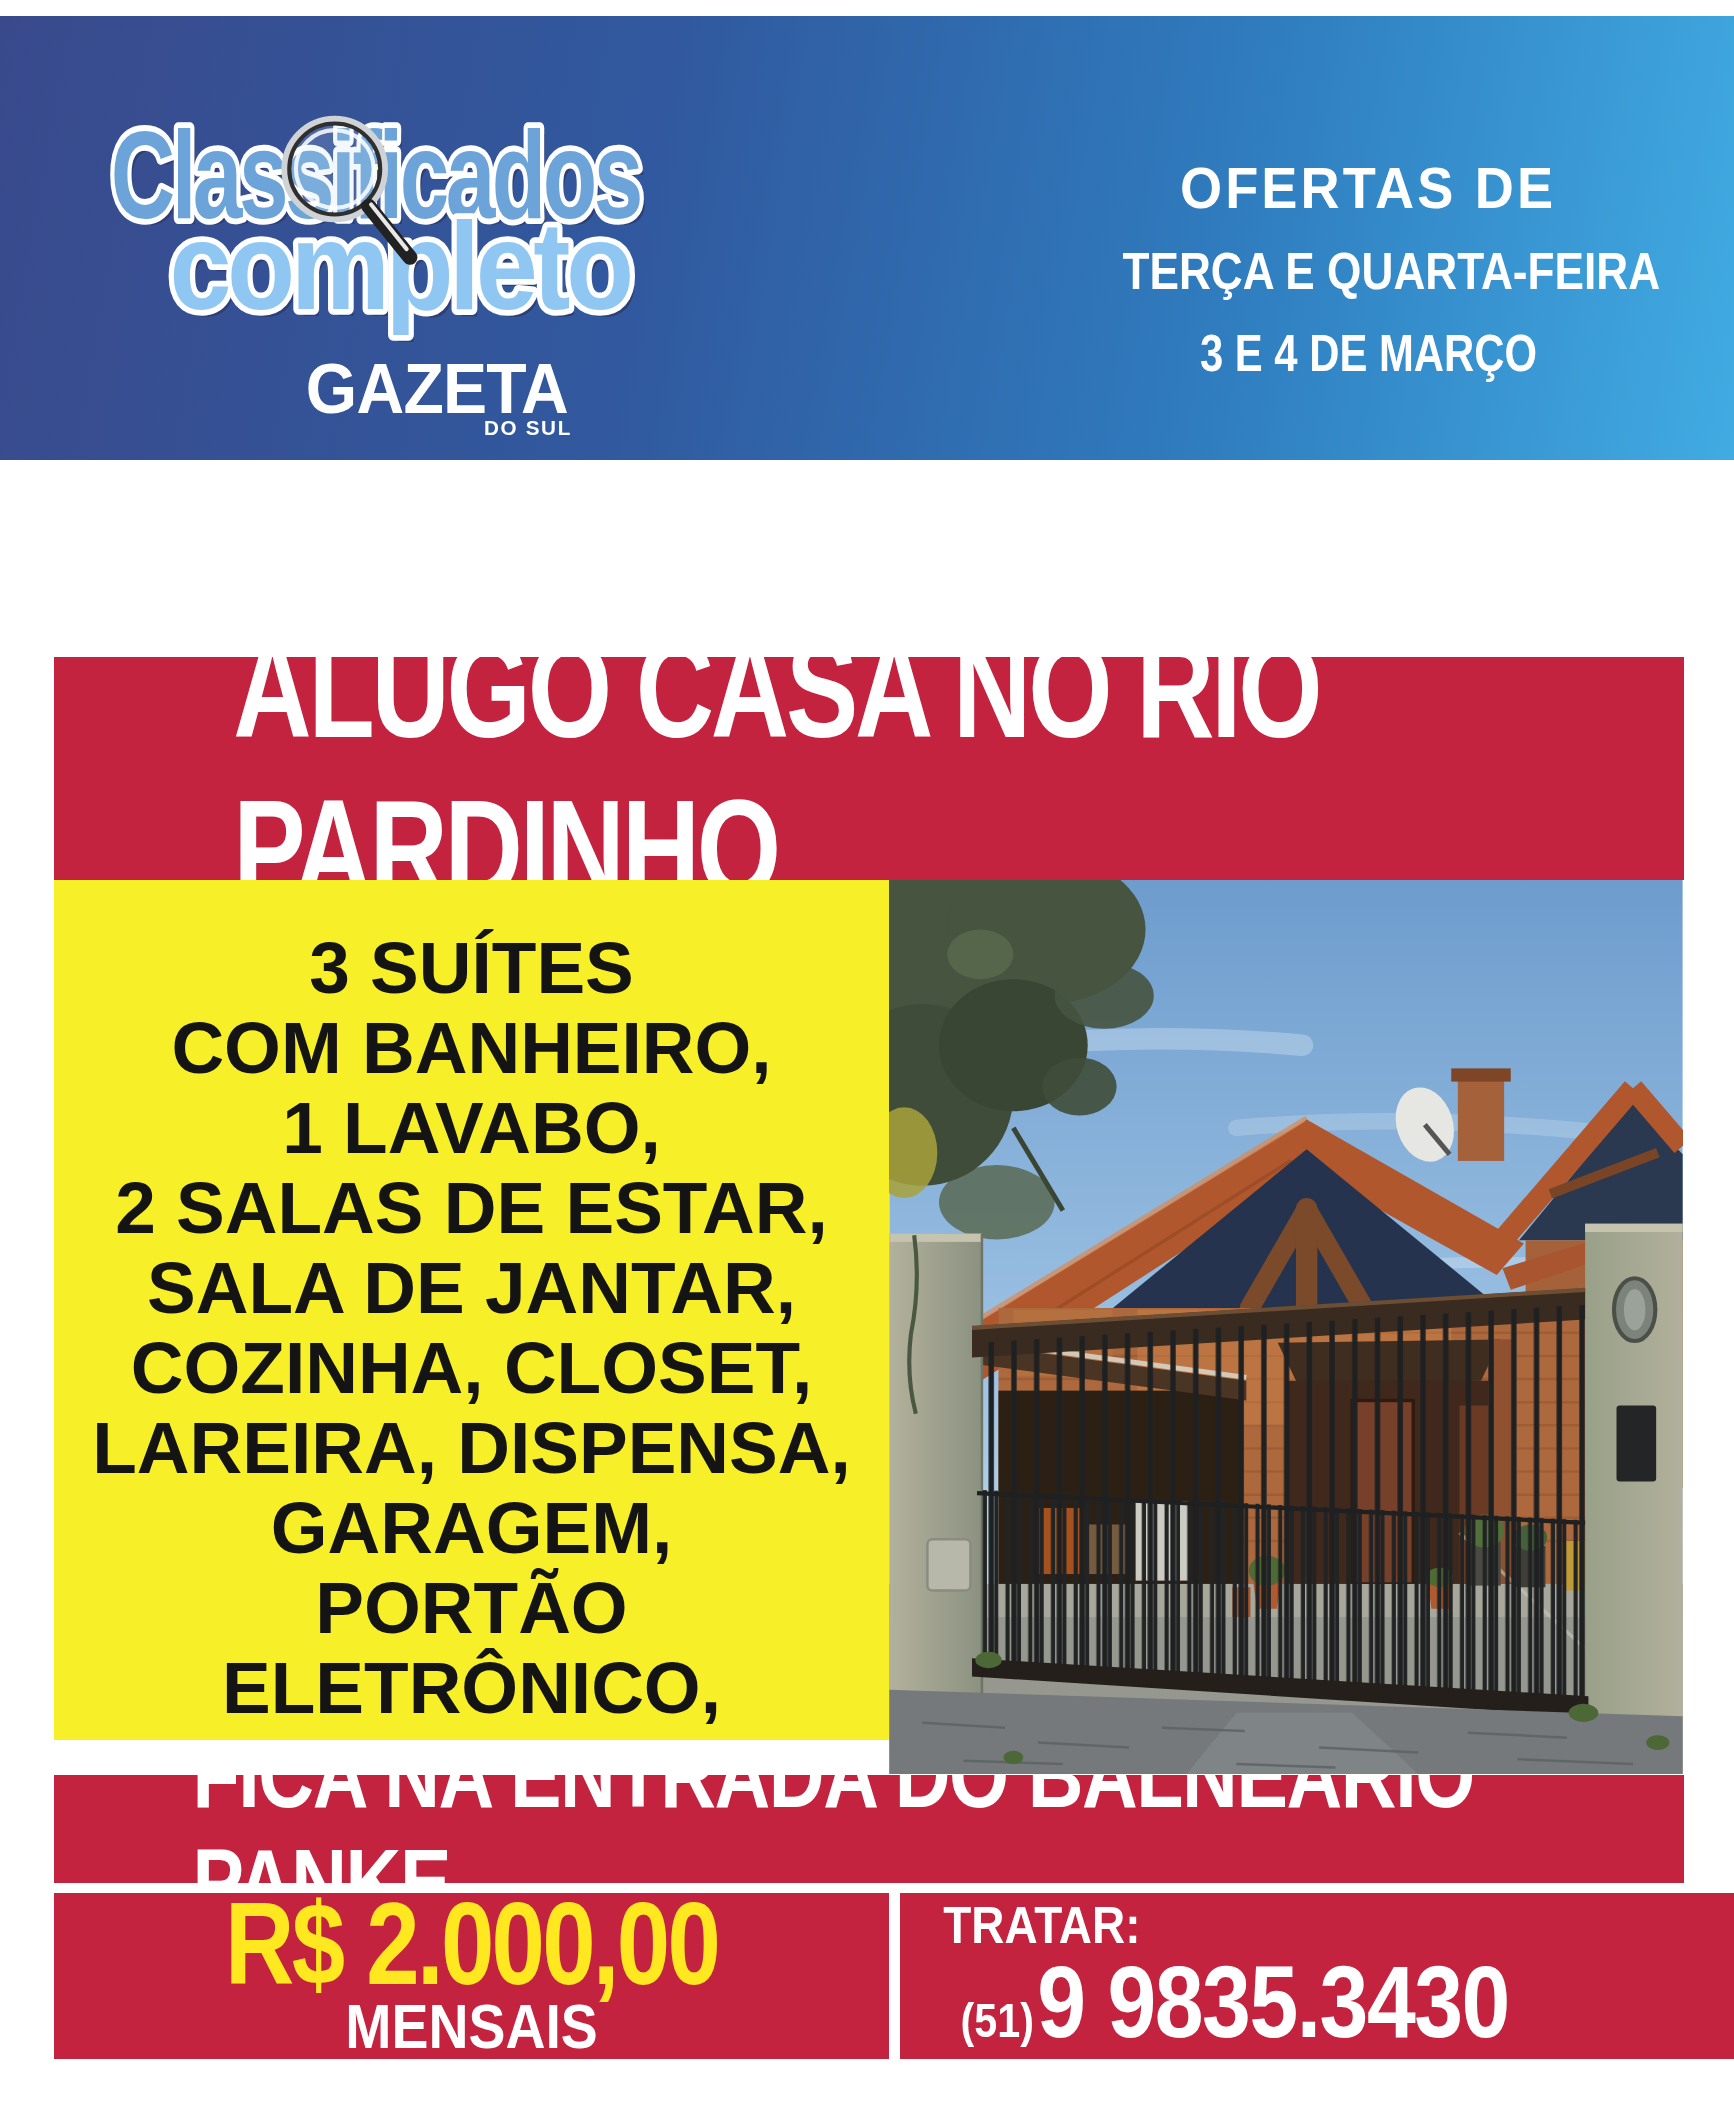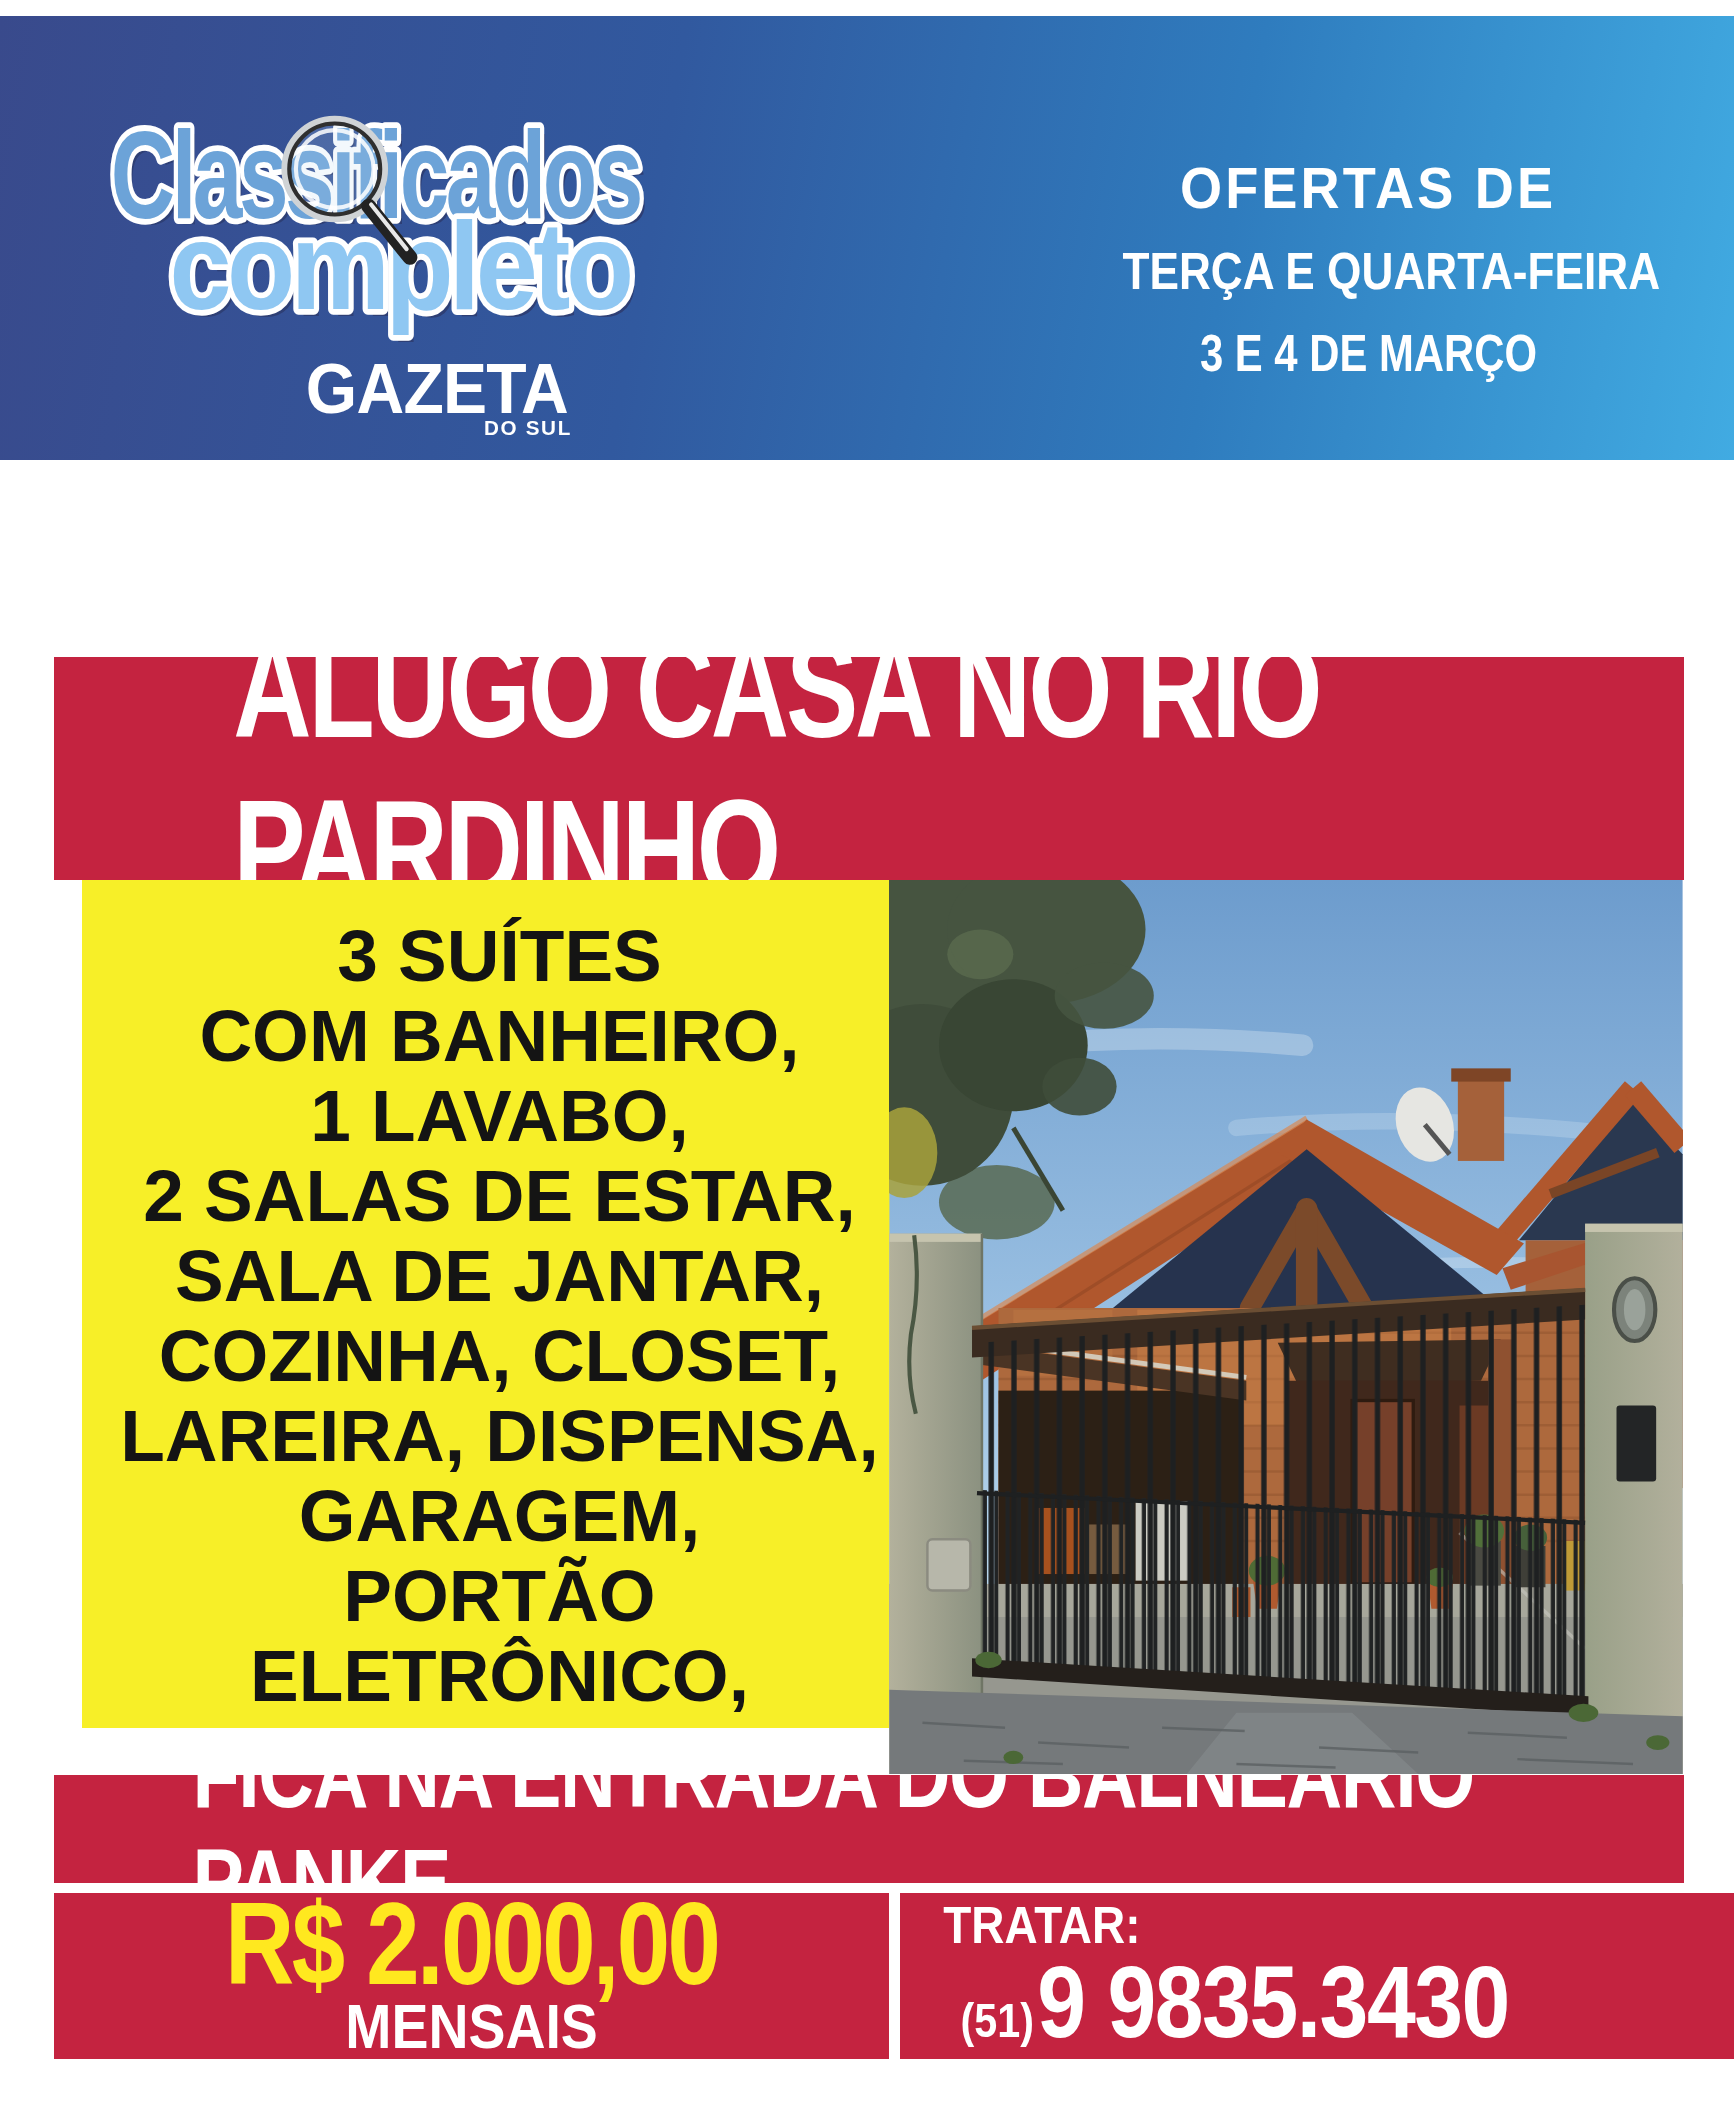--- a/index.html
+++ b/index.html
@@ -17,21 +17,21 @@
   .cond{display:inline-block;transform-origin:50% 50%;white-space:nowrap;}
 
   
   .title-banner{position:absolute;left:54px;top:657px;width:1630px;height:223px;background:#c42340;
                 display:flex;align-items:center;justify-content:center;overflow:hidden;}
   .title-banner span{font-size:139px;font-weight:bold;color:#ffffff;letter-spacing:-4.1px;
                      transform:scaleX(0.78);}
 
   
   .features{position:absolute;left:54px;top:880px;width:835px;height:848px;background:#f7ef28;
-            text-align:center;padding-top:0;overflow:hidden;margin-left:28px;}
+            text-align:center;padding-top:12px;overflow:hidden;}
   .features .inner{margin-top:36px;}
   .features .line{font-size:73px;line-height:80px;font-weight:bold;color:#141414;white-space:nowrap;}
 
   
   .photo{position:absolute;left:889px;top:880px;width:794px;height:894px;overflow:hidden;}
 
   
   .location-banner{position:absolute;left:54px;top:1775px;width:1630px;height:108px;background:#c42340;
                    display:flex;align-items:center;justify-content:center;overflow:hidden;}
   .location-banner span{font-size:93px;font-weight:bold;color:#ffffff;letter-spacing:-1.7px;

